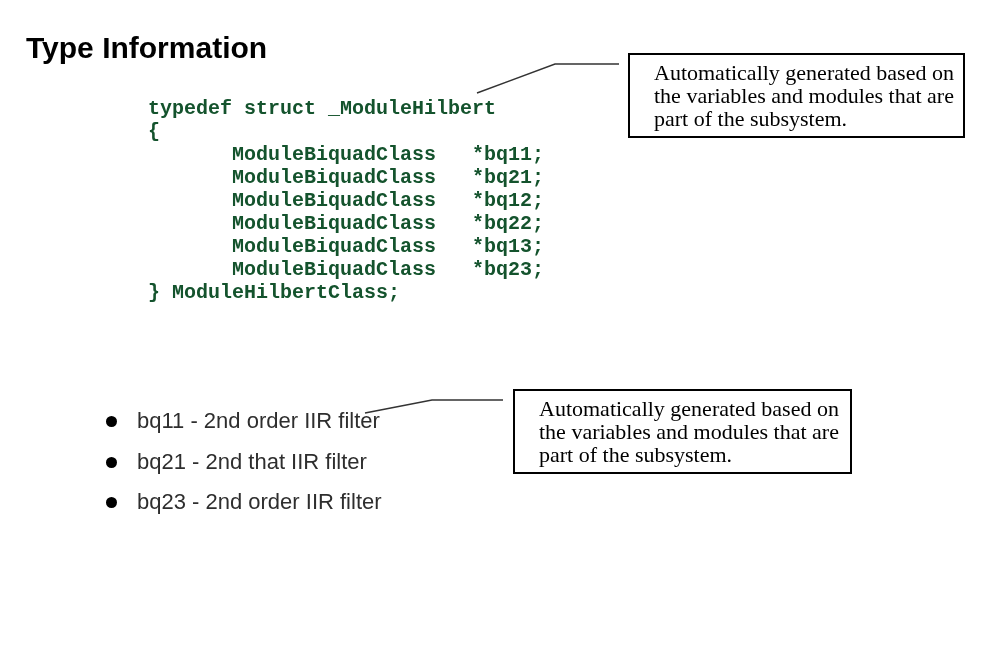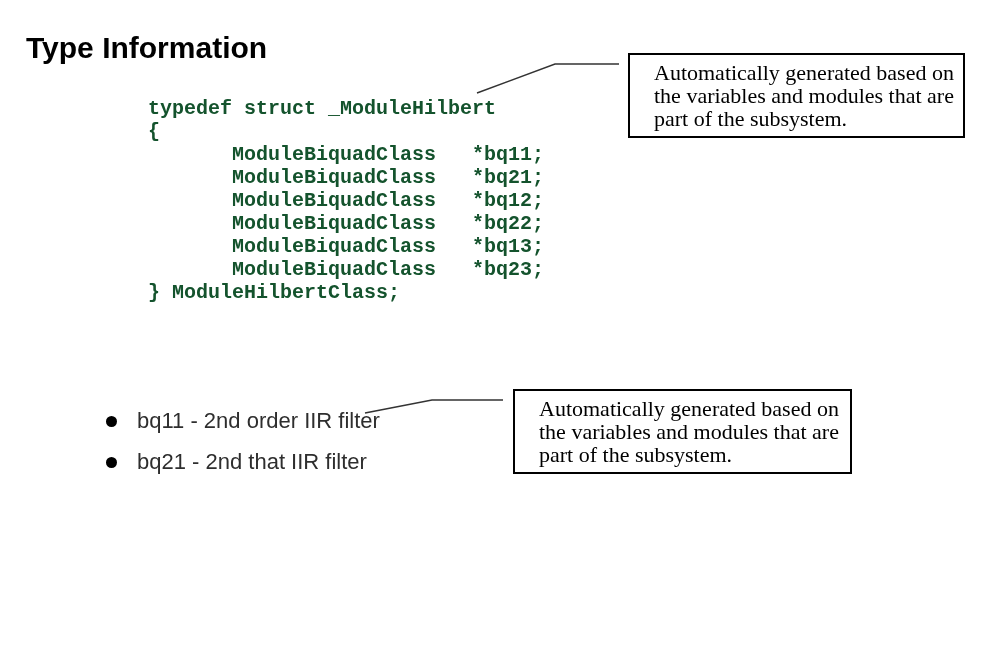--- a/index.html
+++ b/index.html
@@ -119,20 +119,21 @@
   <div class="callout-box callout-box-1">
     <p class="callout-text">Automatically generated based on
 the variables and modules that are
 part of the subsystem.</p>
   </div>
 
 
   <ul class="bullet-list">
     <li class="bullet-item">bq11 - 2nd order IIR filter</li>
     <li class="bullet-item">bq21 - 2nd that IIR filter</li>
+    <li class="bullet-item">bq23 - 2nd order IIR filter</li>
   </ul>
 
   <div class="callout-box callout-box-2">
     <p class="callout-text">Automatically generated based on
 the variables and modules that are
 part of the subsystem.</p>
   </div>
 
   <svg class="annotation-lines" viewBox="0 0 983 663" xmlns="http://www.w3.org/2000/svg">
     <polyline points="477,93 555,64 619,64" fill="none" stroke="#333333" stroke-width="1.5"></polyline>

